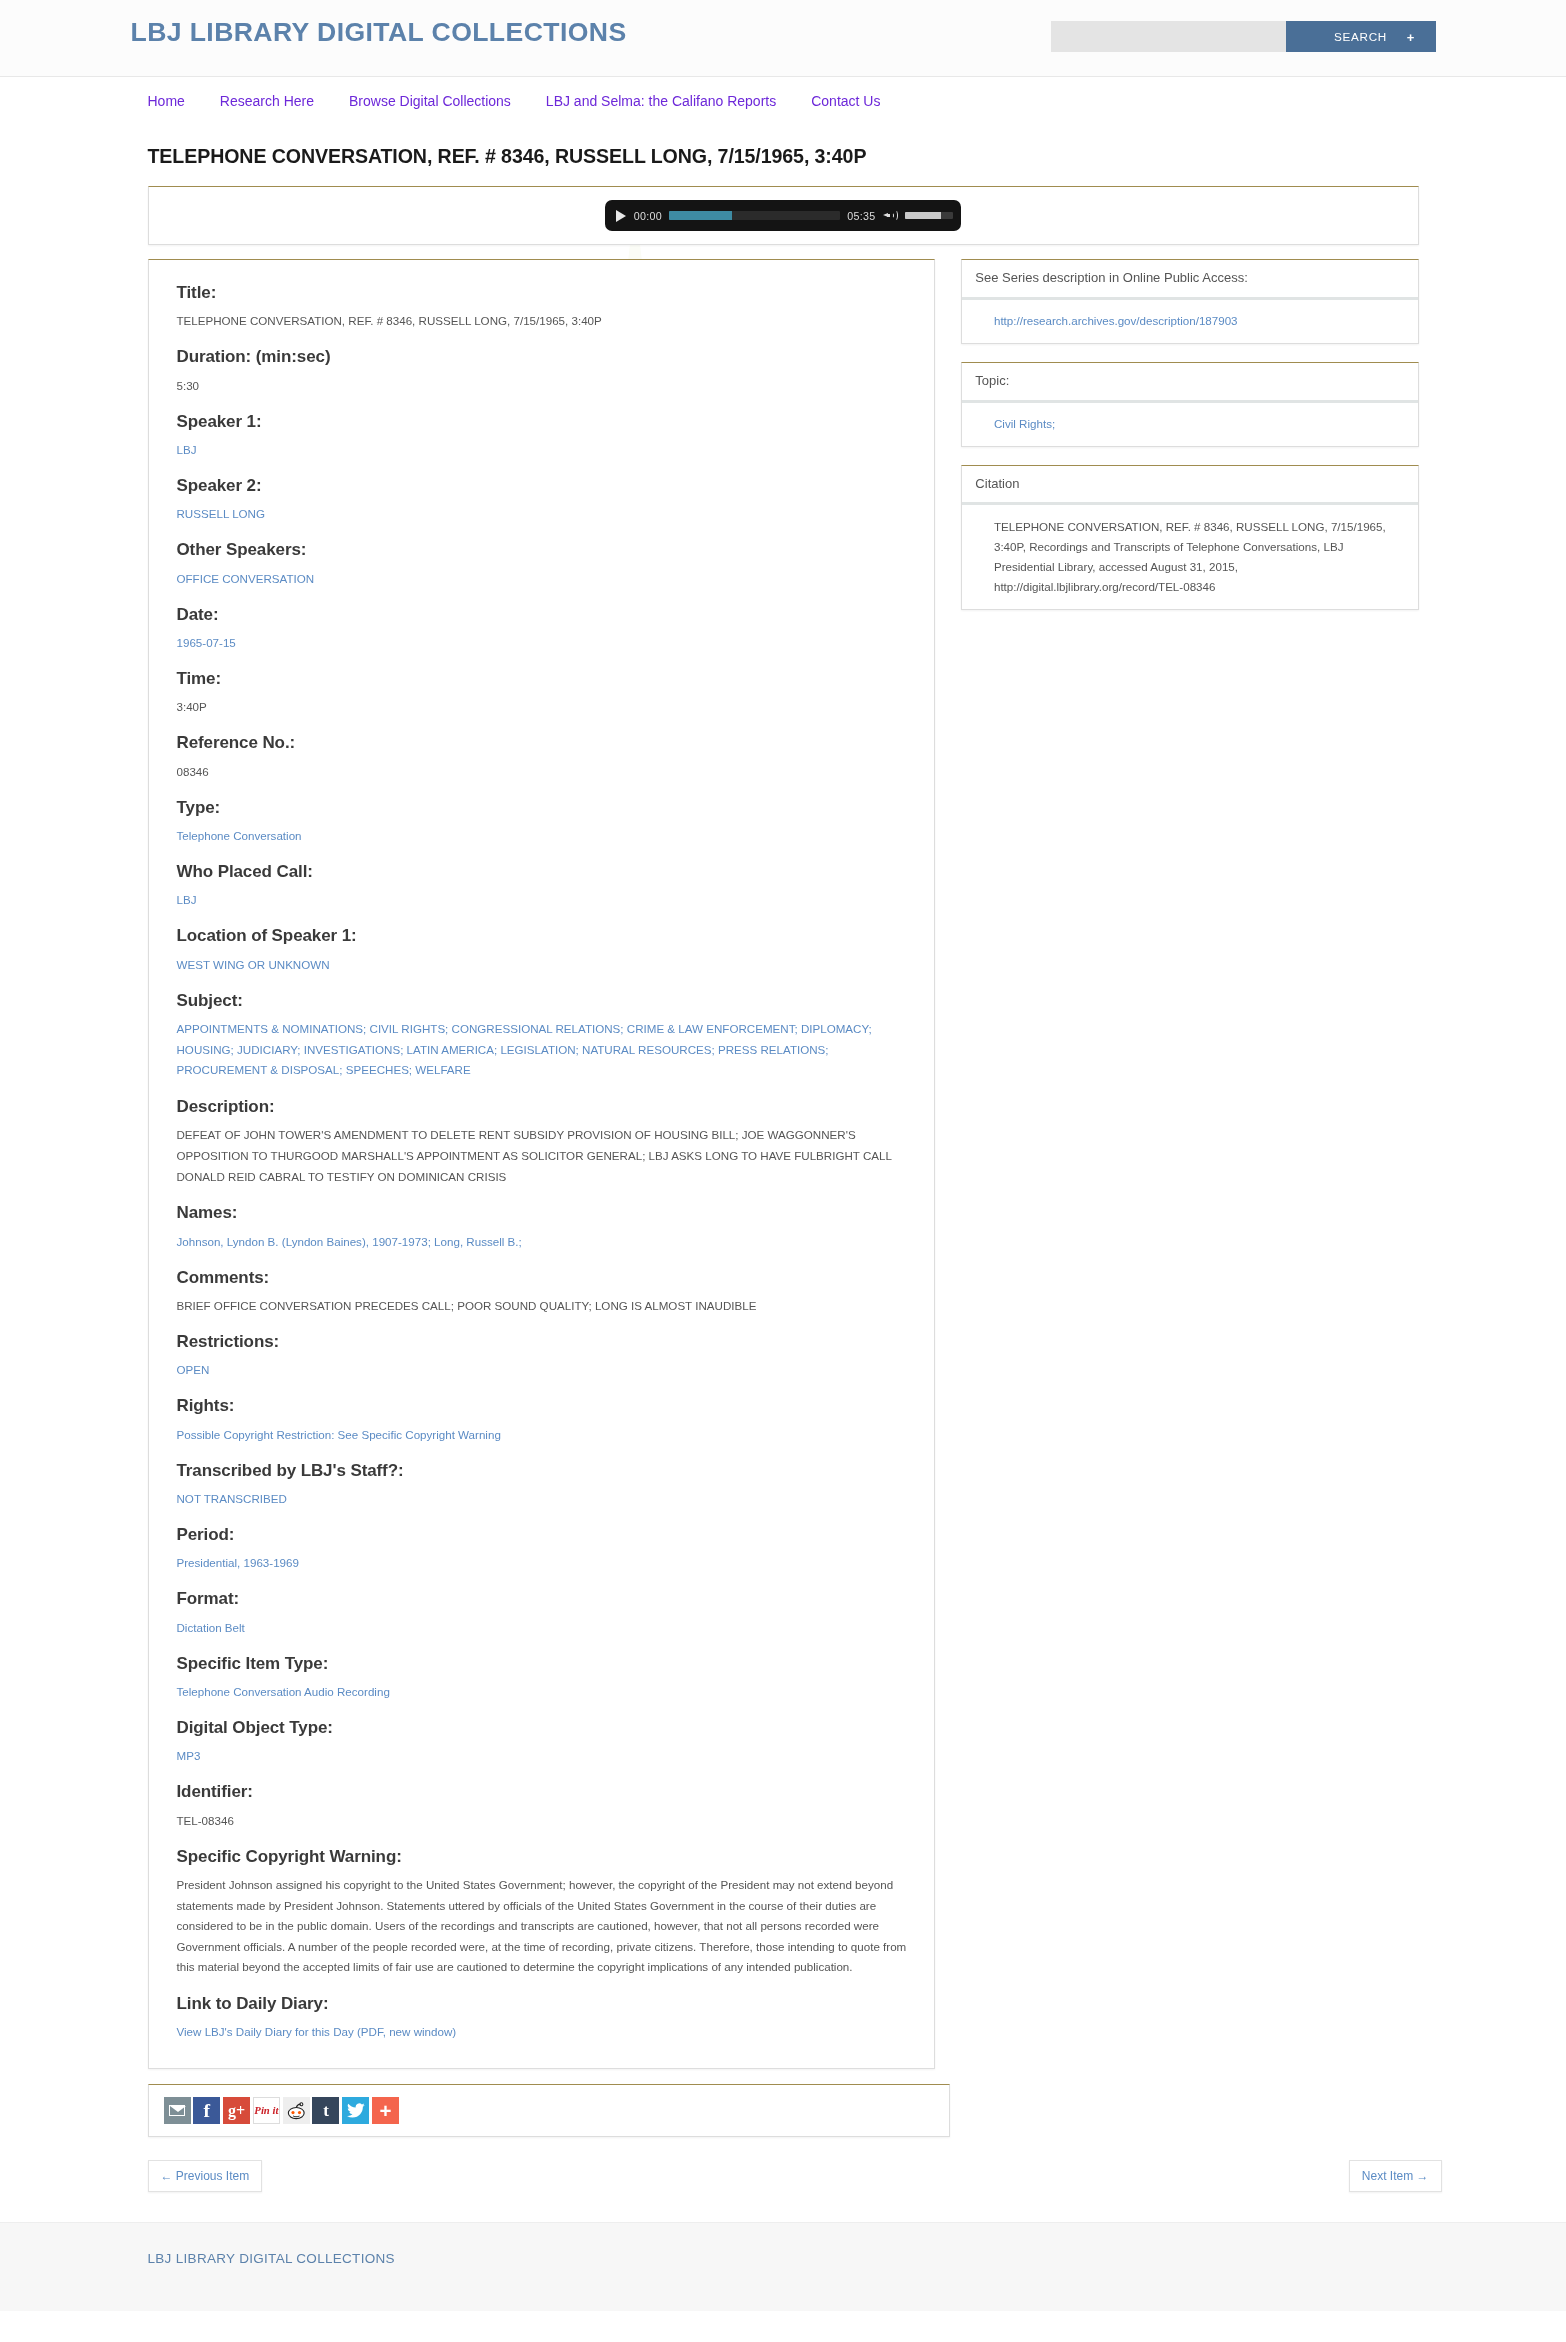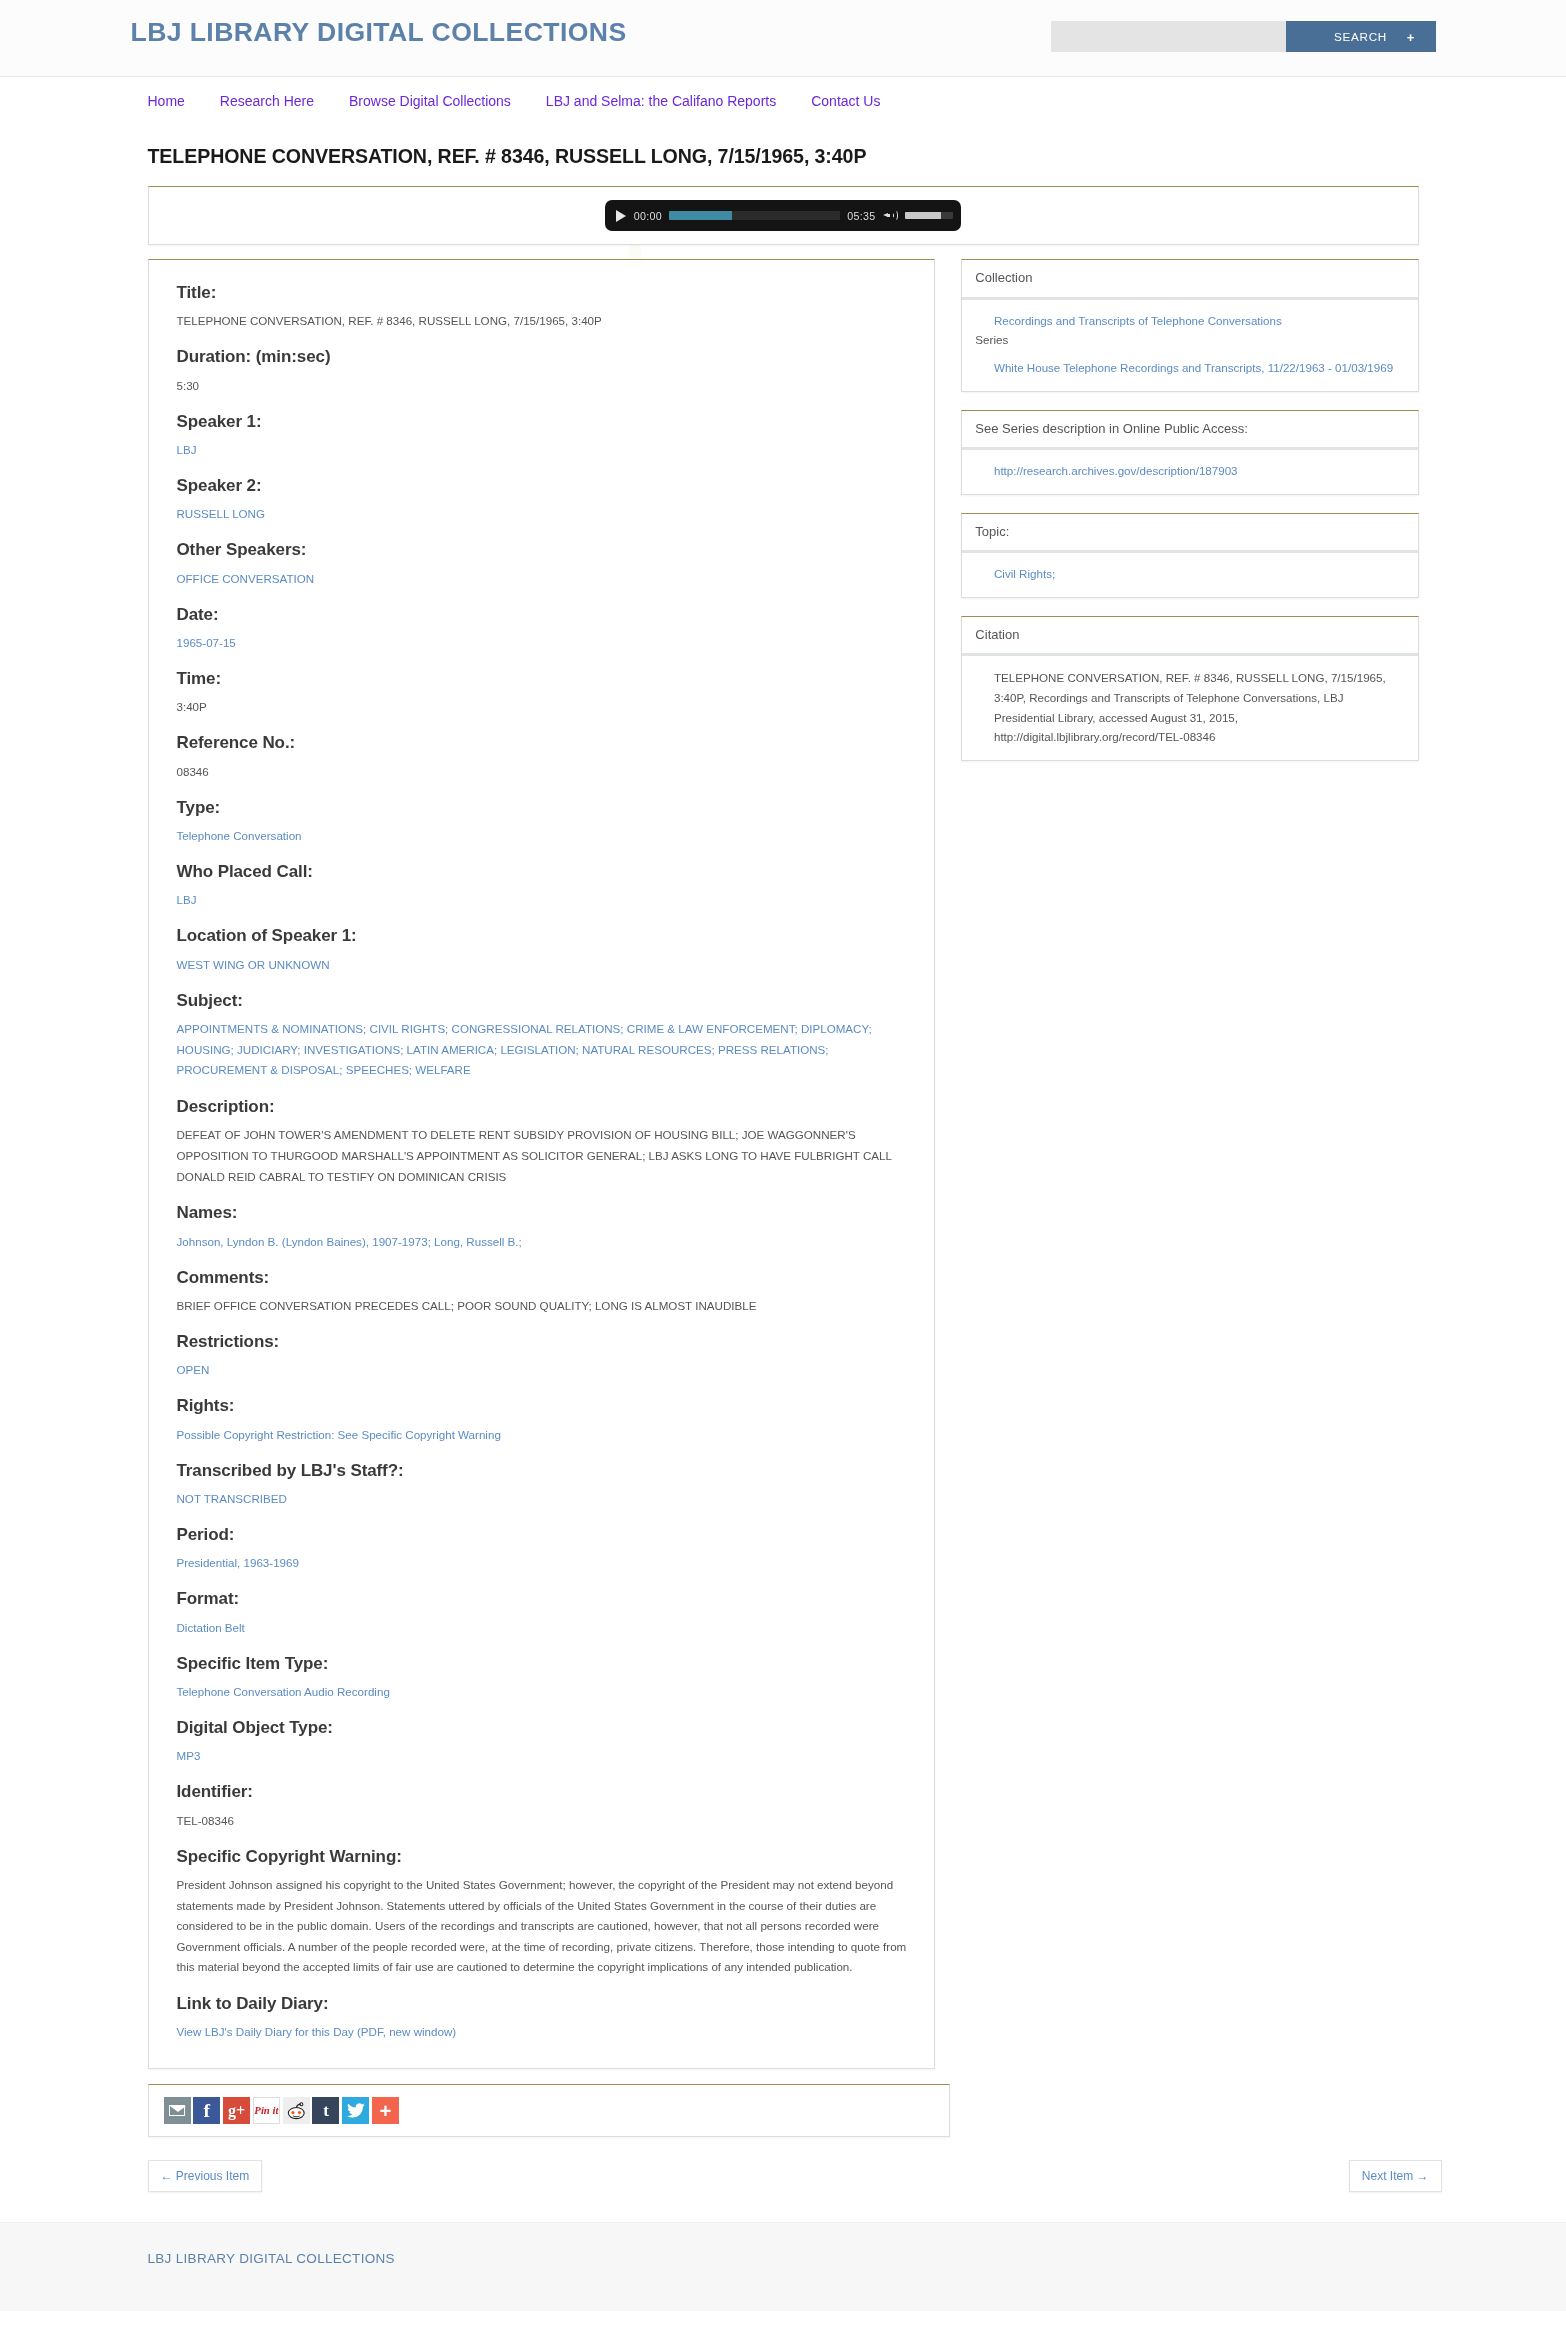--- a/index.html
+++ b/index.html
@@ -551,28 +551,20 @@
           <div class="field-value para">President Johnson assigned his copyright to the United States Government; however, the copyright of the President may not extend beyond statements made by President Johnson. Statements uttered by officials of the United States Government in the course of their duties are considered to be in the public domain. Users of the recordings and transcripts are cautioned, however, that not all persons recorded were Government officials. A number of the people recorded were, at the time of recording, private citizens. Therefore, those intending to quote from this material beyond the accepted limits of fair use are cautioned to determine the copyright implications of any intended publication.</div>
         </div>
       <div class="field">
           <div class="field-label">Link to Daily Diary:</div>
           <div class="field-value link">View LBJ's Daily Diary for this Day (PDF, new window)</div>
         </div>
     </div>
 
     <div class="col-side">
 
-      <div class="panel">
-        <div class="panel-head">Collection</div>
-        <div class="panel-body">
-          <a class="plink">Recordings and Transcripts of Telephone Conversations</a>
-          <div class="panel-sub">Series</div>
-          <a class="plink">White House Telephone Recordings and Transcripts, 11/22/1963 - 01/03/1969</a>
-        </div>
-      </div>
 
       <div class="panel">
         <div class="panel-head">See Series description in Online Public Access:</div>
         <div class="panel-body">
           <a class="plink">http://research.archives.gov/description/187903</a>
         </div>
       </div>
 
       <div class="panel">
         <div class="panel-head">Topic:</div>

